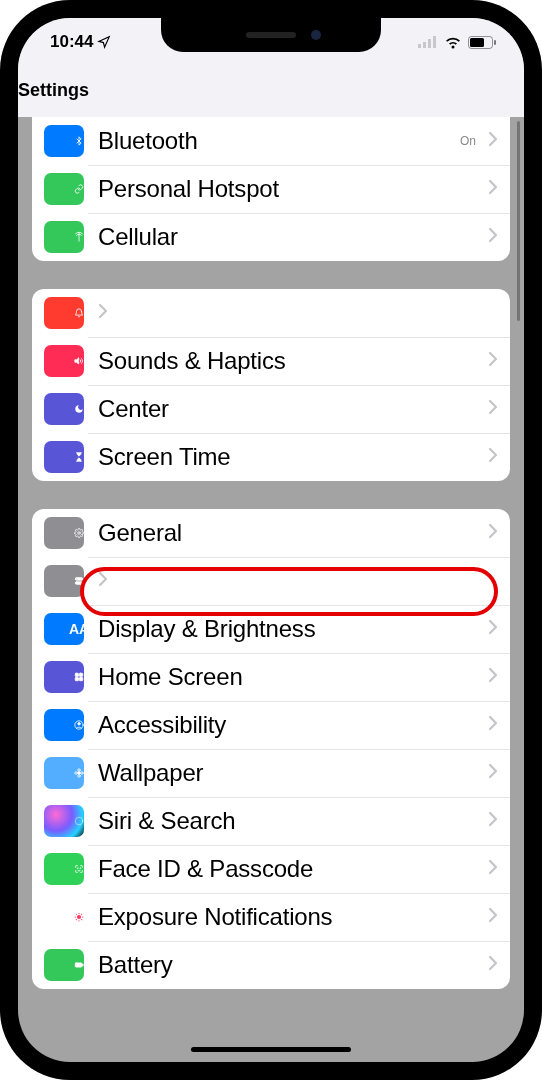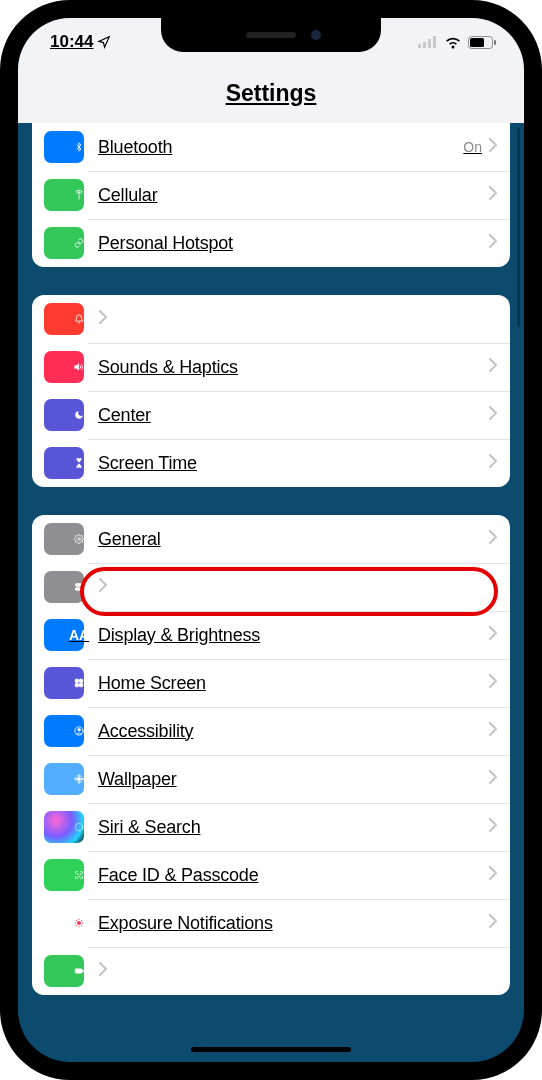--- a/index.html
+++ b/index.html
@@ -14,25 +14,24 @@
     width: 542px;
     height: 1080px;
     background: #000;
     border-radius: 70px;
     padding: 18px;
     position: relative;
   }
   .screen {
     width: 100%;
     height: 100%;
-    background: #0c4a6e;
+    background: #a3a3a3;
     border-radius: 52px;
     overflow: hidden;
     position: relative;
-    text-decoration: underline;
   }
   .notch {
     position: absolute;
     top: 0;
     left: 50%;
     transform: translateX(-50%);
     width: 220px;
     height: 34px;
     background: #000;
     border-bottom-left-radius: 22px;
@@ -65,22 +64,21 @@
     font-size: 17px;
     font-weight: 600;
     color: #000;
     background: #f2f2f7;
   }
   .status-left { display:flex; align-items:center; gap:4px;}
   .status-right { display:flex; align-items:center; gap:6px;}
   .status-right svg { display:block; }
 
   .nav-title {
-    text-align: center;
-    font-size: 23px;
+    font-size: 18px;
     font-weight: 600;
     padding: 14px 0 16px;
     background: #f2f2f7;
   }
 
   .content {
     height: calc(100% - 48px - 53px);
     overflow: hidden;
     position: relative;
   }
@@ -123,28 +121,28 @@
     flex-shrink: 0;
     display: flex;
     align-items: center;
     justify-content: center;
     color: #fff;
     font-size: 18px;
     padding-left: 30px;
   }
   .label {
     flex: 1;
-    font-size: 18px;
+    font-size: 24px;
     color: #000;
     letter-spacing: -0.2px;
   }
   .value {
-    font-size: 14px;
+    font-size: 12px;
     color: #8a8a8e;
-    margin-right: 6px;
+    margin-right: 12px;
   }
   .chev {
     color: #c5c5c8;
     flex-shrink:0;
   }
 
   .highlight-ring {
     position: absolute;
     border: 4px solid #e40000;
     border-radius: 26px;
@@ -231,36 +229,36 @@
             </div>
             <div class="label">Bluetooth</div>
             <div class="value">On</div>
             <span><svg class="chev" width="10" height="16" viewBox="0 0 10 16" fill="none" stroke="#c5c5c8" stroke-width="2.2" stroke-linecap="round" stroke-linejoin="round">
                 <path d="M2 2l6 6-6 6"></path>
               </svg></span>
           </div>
           <div class="row">
             <div class="icon bg-green">
               <svg width="20" height="20" viewBox="0 0 24 24" fill="none" stroke="currentColor" stroke-width="2" stroke-linecap="round" stroke-linejoin="round">
-                <path d="M12 2v20M6 8a8 8 0 0112 0M4 4a12 12 0 0116 0"></path>
-              </svg>
-            </div>
-            <div class="label">Cellular</div>
-            <span><svg class="chev" width="10" height="16" viewBox="0 0 10 16" fill="none" stroke="#c5c5c8" stroke-width="2.2" stroke-linecap="round" stroke-linejoin="round">
-                <path d="M2 2l6 6-6 6"></path>
-              </svg></span>
-          </div>
-          <div class="row">
-            <div class="icon bg-green">
-              <svg width="20" height="20" viewBox="0 0 24 24" fill="none" stroke="currentColor" stroke-width="2" stroke-linecap="round" stroke-linejoin="round">
                 <path d="M10 13a5 5 0 007 0l3-3a5 5 0 00-7-7l-1 1"></path>
                 <path d="M14 11a5 5 0 00-7 0l-3 3a5 5 0 007 7l1-1"></path>
               </svg>
             </div>
             <div class="label">Personal Hotspot</div>
+            <span><svg class="chev" width="10" height="16" viewBox="0 0 10 16" fill="none" stroke="#c5c5c8" stroke-width="2.2" stroke-linecap="round" stroke-linejoin="round">
+                <path d="M2 2l6 6-6 6"></path>
+              </svg></span>
+          </div>
+          <div class="row">
+            <div class="icon bg-green">
+              <svg width="20" height="20" viewBox="0 0 24 24" fill="none" stroke="currentColor" stroke-width="2" stroke-linecap="round" stroke-linejoin="round">
+                <path d="M12 2v20M6 8a8 8 0 0112 0M4 4a12 12 0 0116 0"></path>
+              </svg>
+            </div>
+            <div class="label">Cellular</div>
             <span><svg class="chev" width="10" height="16" viewBox="0 0 10 16" fill="none" stroke="#c5c5c8" stroke-width="2.2" stroke-linecap="round" stroke-linejoin="round">
                 <path d="M2 2l6 6-6 6"></path>
               </svg></span>
           </div>
         </div>
         <div class="group">
           <div class="row">
             <div class="icon bg-red">
               <svg width="20" height="20" viewBox="0 0 24 24" fill="none" stroke="currentColor" stroke-width="2" stroke-linecap="round" stroke-linejoin="round">
                 <path d="M18 8a6 6 0 10-12 0c0 7-3 9-3 9h18s-3-2-3-9"></path>
@@ -429,20 +427,21 @@
                 <path d="M2 2l6 6-6 6"></path>
               </svg></span>
           </div>
           <div class="row">
             <div class="icon bg-green">
               <svg width="20" height="20" viewBox="0 0 24 24" fill="none" stroke="currentColor" stroke-width="2" stroke-linecap="round" stroke-linejoin="round">
                 <rect x="3" y="7" width="16" height="10" rx="2" fill="currentColor"></rect>
                 <rect x="20" y="10" width="2" height="4" fill="currentColor"></rect>
               </svg>
             </div>
+            <div class="label">Battery</div>
             <span><svg class="chev" width="10" height="16" viewBox="0 0 10 16" fill="none" stroke="#c5c5c8" stroke-width="2.2" stroke-linecap="round" stroke-linejoin="round">
                 <path d="M2 2l6 6-6 6"></path>
               </svg></span>
           </div>
         </div>
       </div>
 
     <div class="highlight-ring" id="ring" style="top: 549px; left: 62px; width: 418px; height: 49px;"></div>
 
     <div class="home-indicator"></div>

